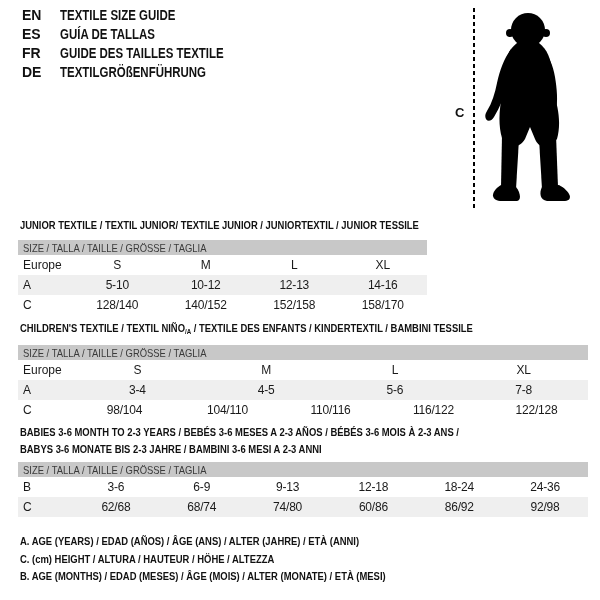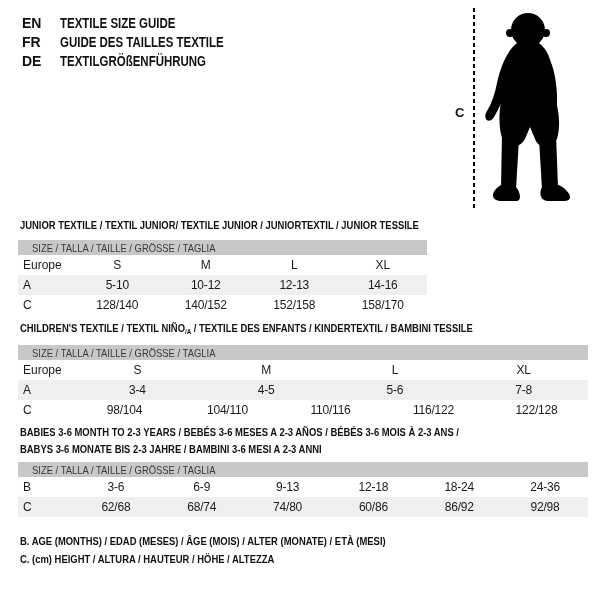--- a/index.html
+++ b/index.html
@@ -10,57 +10,61 @@
     color:#111111;
     font-family:"Liberation Sans", sans-serif;
     overflow:hidden;
   }
   .abs { position:absolute; }
 
   
   .cond { transform:scaleX(0.82); transform-origin:0 50%; white-space:nowrap; display:inline-block; }
 
   
-  .lang-block { left:22px; top:13px; }
+  .lang-block { left:22px; top:5px; }
   .lang-row { display:flex; height:19px; align-items:center; font-weight:700; font-size:14px; }
   .lang-code { width:38px; flex:0 0 38px; }
 
   
   .dash-line {
     left:473px; top:8px; width:2px; height:201px;
     background:repeating-linear-gradient(to bottom,#000 0 4px,transparent 4px 7px);
   }
   .marker-c { left:455px; top:105px; font-weight:700; font-size:13px; }
 
   
   .sec-title { font-weight:700; font-size:11.5px; white-space:nowrap; transform:scaleX(0.82); transform-origin:0 0; }
   .sub { font-size:7.5px; vertical-align:-2px; }
 
   
   .table { position:absolute; }
   .t-bar {
     height:15px; background:#c8c8c8; display:flex; align-items:center;
-    padding-left:14px; font-size:11.5px; color:#3a3a3a;
+    padding-left:5px; font-size:11.5px; color:#3a3a3a;
   }
   .t-row { display:flex; height:20px; align-items:center; font-size:12px; color:#1a1a1a; }
   .t-row.alt { background:#efefef; }
   .t-label { flex:0 0 55px; padding-left:5px; text-align:left; }
   .t-cell { flex:1; text-align:center; letter-spacing:-0.2px; }
 
   
   .notes { left:20px; top:535px; }
   .note-line { height:17.5px; font-weight:700; font-size:11.5px; }
 </style>
 </head>
 <body>
 
 <div class="abs lang-block">
   <div class="lang-row">
     <span class="lang-code">EN</span>
     <span class="cond">TEXTILE SIZE GUIDE</span>
+  </div>
+  <div class="lang-row">
+    <span class="lang-code">ES</span>
+    <span class="cond">GUÍA DE TALLAS</span>
   </div>
   <div class="lang-row">
     <span class="lang-code">FR</span>
     <span class="cond">GUIDE DES TAILLES TEXTILE</span>
   </div>
   <div class="lang-row">
     <span class="lang-code">DE</span>
     <span class="cond">TEXTILGRÖßENFÜHRUNG</span>
   </div>
 </div>
@@ -165,15 +169,16 @@
     <span class="t-cell">62/68</span>
     <span class="t-cell">68/74</span>
     <span class="t-cell">74/80</span>
     <span class="t-cell">60/86</span>
     <span class="t-cell">86/92</span>
     <span class="t-cell">92/98</span>
   </div>
 </div>
 
 <div class="abs notes">
+  <div class="note-line"><span class="cond">A. AGE (YEARS) / EDAD (AÑOS) / ÂGE (ANS) / ALTER (JAHRE) / ETÀ (ANNI)</span></div>
+  <div class="note-line"><span class="cond">C. (cm) HEIGHT / ALTURA / HAUTEUR / HÖHE / ALTEZZA</span></div>
   <div class="note-line"><span class="cond">B. AGE (MONTHS) / EDAD (MESES) / ÂGE (MOIS) / ALTER (MONATE) / ETÀ (MESI)</span></div>
-  <div class="note-line"><span class="cond">C. (cm) HEIGHT / ALTURA / HAUTEUR / HÖHE / ALTEZZA</span></div>
 </div>
 
 </body></html>

